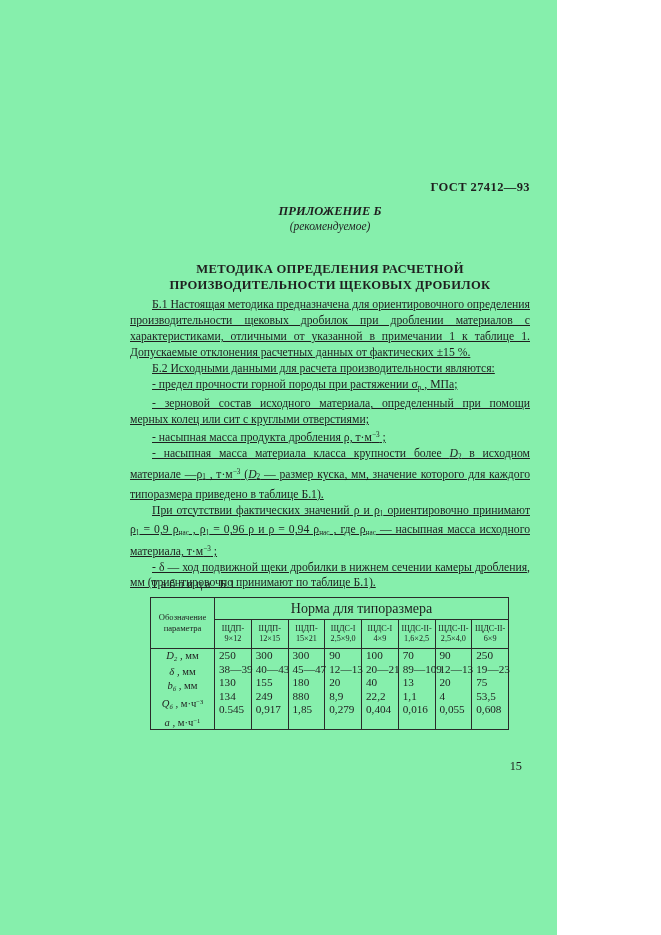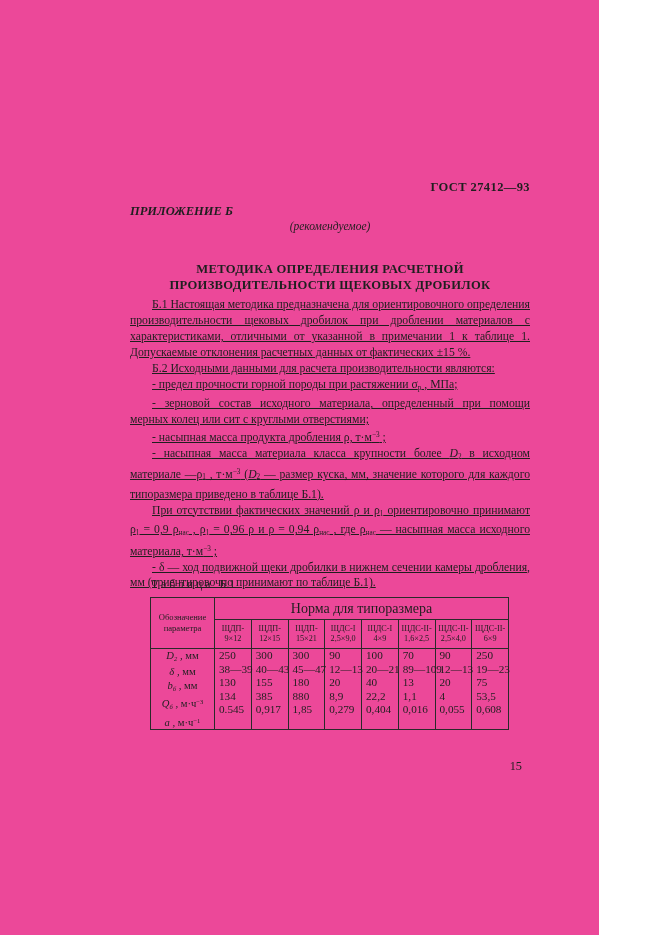--- a/index.html
+++ b/index.html
@@ -1,30 +1,30 @@
 <!DOCTYPE html>
 <html lang="ru"><head>
 <meta charset="utf-8">
 <style>
   html,body { margin:0; padding:0; }
   .page {
     position:relative;
-    width:599px; height:935px;
-    background:#ec4899;
+    width:557px; height:935px;
+    background:#86efac;
     color:#1f1f1f;
     font-family:"Liberation Serif", "DejaVu Serif", serif;
     overflow:hidden;
   }
   .gost-number {
     position:absolute; top:180px; left:130px; width:400px;
     text-align:right; font-weight:bold; font-size:12.5px; letter-spacing:0.4px;
   }
   .annex-title {
     position:absolute; top:204px; left:130px; width:400px;
-    text-align:left; font-weight:bold; font-style:italic; font-size:12.5px;
+    text-align:center; font-weight:bold; font-style:italic; font-size:12.5px;
   }
   .annex-subtitle {
     position:absolute; top:220px; left:130px; width:400px;
     text-align:center; font-style:italic; font-size:11.5px;
   }
   .doc-title {
     position:absolute; top:262px; left:110px; width:440px;
     text-align:center; font-weight:bold; font-size:12.6px; line-height:15.5px;
     letter-spacing:0.3px;
   }
@@ -133,21 +133,21 @@
             <div class="line">250</div>
             <div class="line">38—39</div>
             <div class="line">130</div>
             <div class="line">134</div>
             <div class="line">0.545</div>
           </td>
           <td class="value-cell">
             <div class="line">300</div>
             <div class="line">40—43</div>
             <div class="line">155</div>
-            <div class="line">385</div>
+            <div class="line">249</div>
             <div class="line">0,917</div>
           </td>
           <td class="value-cell">
             <div class="line">300</div>
             <div class="line">45—47</div>
             <div class="line">180</div>
             <div class="line">880</div>
             <div class="line">1,85</div>
           </td>
           <td class="value-cell">

